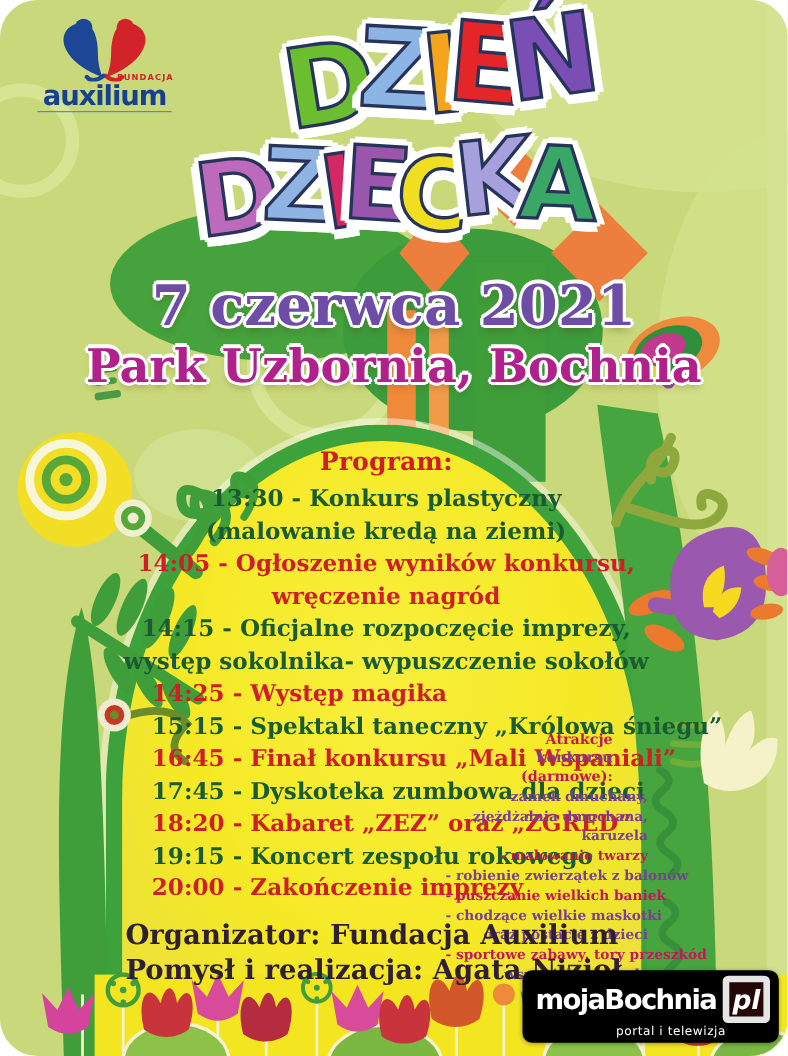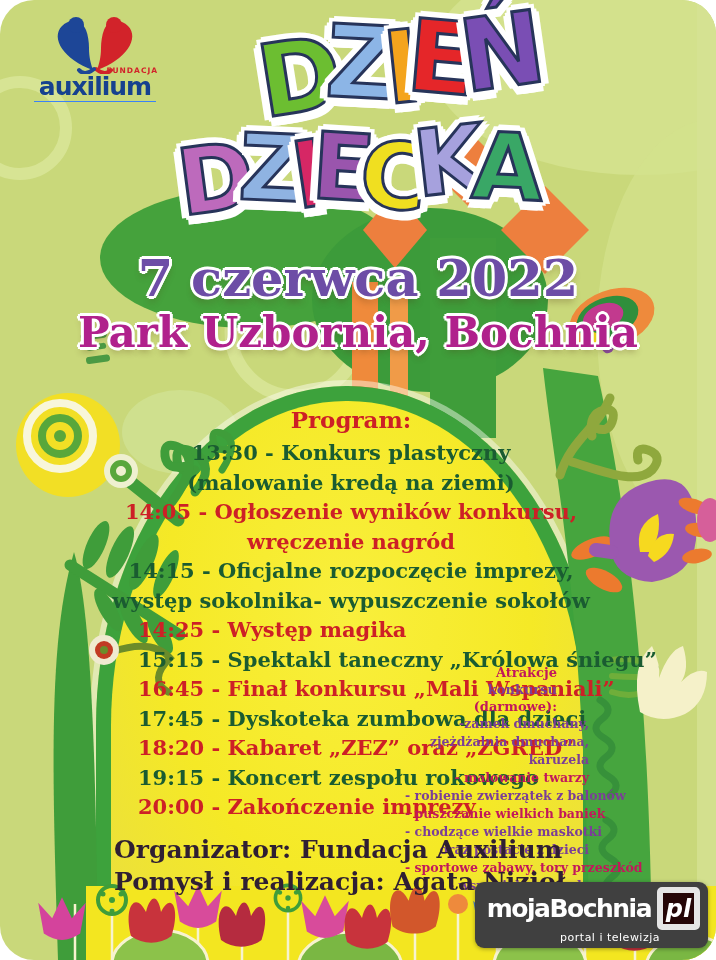--- a/index.html
+++ b/index.html
@@ -61,21 +61,21 @@
 
   
   #auxilium{position:absolute;top:12px;left:34px;width:122px;z-index:4;}
   #auxilium .word{position:relative;font-family:"DejaVu Sans",sans-serif;font-weight:bold;
                   font-size:25px;letter-spacing:-1px;color:#16418f;line-height:1;
                   border-bottom:1px solid #3b82f6;padding-bottom:2px;text-align:center;}
   #auxilium .fund{position:absolute;top:-7px;right:-2px;font-size:7.5px;letter-spacing:1px;
                   color:#d2232a;font-weight:bold;}
 
   
-  #mojabochnia{position:absolute;right:8px;bottom:12px;z-index:5;background:#404040;
+  #mojabochnia{position:absolute;right:8px;bottom:12px;z-index:5;background:#000000;
                border-radius:9px;padding:5px 8px 4px 12px;box-shadow:0 1px 4px rgba(0,0,0,.35);margin-left:36px;}
   #mojabochnia .row{display:flex;align-items:center;}
   #mojabochnia .main{color:#fff;font-family:"DejaVu Sans",sans-serif;font-weight:bold;
                      font-size:25px;letter-spacing:-1.5px;line-height:1;}
   #mojabochnia .plbox{width:31px;height:31px;margin-left:6px;background:#250607;border-radius:5px;
                       display:flex;align-items:center;justify-content:center;
                       color:#fff;font-weight:bold;font-style:italic;font-size:24px;
                       border:6px solid #e5e5e5;}
   #mojabochnia .tag{color:#fff;font-size:11px;text-align:right;margin-top:1px;letter-spacing:.5px;
                     padding-right:40px;}
@@ -246,21 +246,21 @@
       <use href="#tA" transform="translate(540,934) scale(1.5)" fill="#b52b3f"></use>
       <use href="#tB" transform="translate(585,928) scale(1.4)" fill="#d84b9b"></use>
       <use href="#tA" transform="translate(635,938) scale(1.5)" fill="#c8333c"></use>
       <use href="#tB" transform="translate(683,928) scale(1.4)" fill="#d4439c"></use>
     </g>
   </svg>
 
   <div id="title-line1" class="title-line"><span class="blt" style="color: rgb(108, 190, 49); transform: rotate(-7deg) translateY(8px);">D</span><span class="blt" style="color: rgb(140, 181, 230); transform: rotate(5deg) translateY(-4px);">Z</span><span class="blt" style="color: rgb(244, 164, 29); transform: rotate(-4deg) translateY(2px);">I</span><span class="blt" style="color: rgb(229, 38, 41); transform: rotate(7deg) translateY(-6px);">E</span><span class="blt" style="color: rgb(122, 78, 180); transform: rotate(-6deg) translateY(-10px);">Ń</span></div>
   <div id="title-line2" class="title-line"><span class="blt" style="color: rgb(189, 106, 188); transform: rotate(-6deg) translateY(6px);">D</span><span class="blt" style="color: rgb(143, 179, 226); transform: rotate(4deg) translateY(-3px);">Z</span><span class="blt" style="color: rgb(214, 39, 101); transform: rotate(-7deg) translateY(4px);">I</span><span class="blt" style="color: rgb(154, 85, 173); transform: rotate(5deg) translateY(-2px);">E</span><span class="blt" style="color: rgb(240, 223, 32); transform: rotate(8deg) translateY(8px);">C</span><span class="blt" style="color: rgb(166, 161, 221); transform: rotate(-5deg) translateY(-6px);">K</span><span class="blt" style="color: rgb(57, 167, 102); transform: rotate(4deg) translateY(2px);">A</span></div>
 
-  <div id="date" class="fancy">7 czerwca 2022</div>
+  <div id="date" class="fancy">7 czerwca 2021</div>
   <div id="location" class="fancy">Park Uzbornia, Bochnia</div>
 
   <div id="program">
     <div id="program-heading" class="r">Program:</div>
     <div id="program-items">
           <div class="prog-line c g">13:30 - Konkurs plastyczny</div>
           <div class="prog-line c g">(malowanie kredą na ziemi)</div>
           <div class="prog-line c r">14:05 - Ogłoszenie wyników konkursu,</div>
           <div class="prog-line c r">wręczenie nagród</div>
           <div class="prog-line c g">14:15 - Oficjalne rozpoczęcie imprezy,</div>

